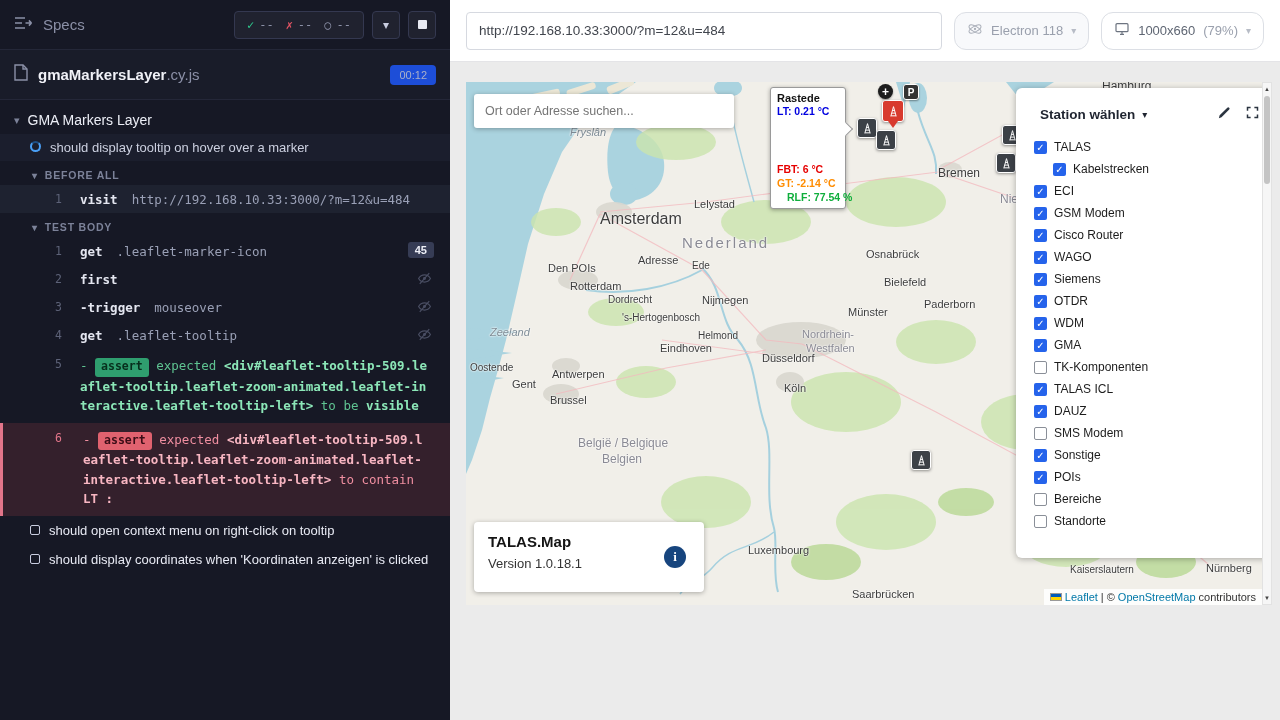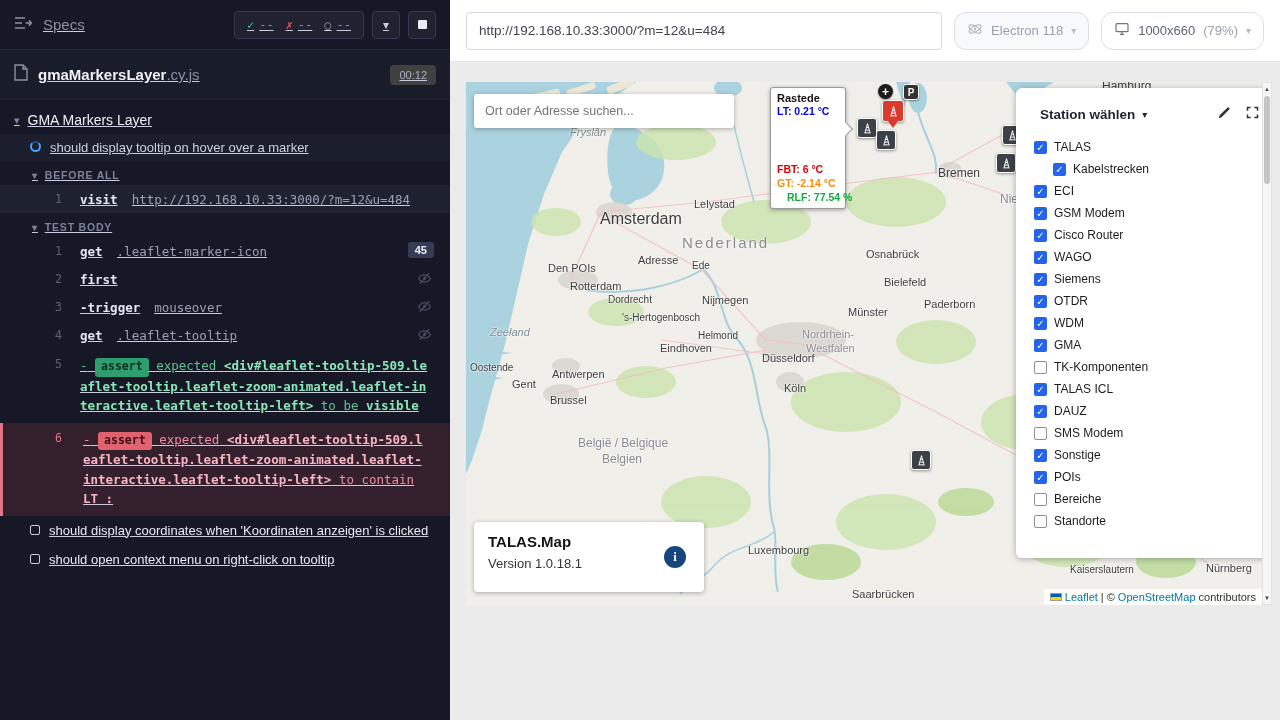--- a/index.html
+++ b/index.html
@@ -1,36 +1,36 @@
 <!DOCTYPE html>
 <html><head>
 <meta charset="utf-8">
 <style>
   html,body{margin:0;padding:0;width:1280px;height:720px;overflow:hidden;background:#ebebeb;
     font-family:"Liberation Sans",sans-serif;}
   *{box-sizing:border-box;}
 
   
-  .sidebar{position:absolute;left:0;top:0;width:450px;height:720px;background:#161825;color:#c9cce0;overflow:hidden;text-decoration:underline;}
+  .sidebar{position:absolute;left:0;top:0;width:450px;height:720px;background:#161825;color:#c9cce0;overflow:hidden;}
   .sb-top{height:50px;display:flex;align-items:center;padding:0 14px;border-bottom:1px solid #242738;}
   .specs-title{font-size:15px;color:#8b90a7;margin-left:10px;}
   .sb-top-right{margin-left:auto;display:flex;gap:8px;align-items:center;}
   .stats-pill{display:flex;gap:12px;align-items:center;background:#20222f;border:1px solid #343850;border-radius:4px;height:28px;padding:0 12px;font-family:"DejaVu Sans Mono",monospace;font-size:12px;color:#8b90a7;}
   .stat{display:flex;gap:5px;align-items:center;}
   .ic-check{color:#2ecc8f;font-style:normal;}
   .ic-x{color:#e45464;font-style:normal;}
   .ic-o{color:#8b90a7;font-style:normal;}
   .sq-btn{width:28px;height:28px;background:#20222f;border:1px solid #343850;border-radius:4px;display:flex;align-items:center;justify-content:center;color:#c8ccdf;font-size:12px;padding:0;cursor:pointer;}
   .stop-ic{width:9px;height:9px;background:#e8eaf2;border-radius:1px;display:block;}
 
   .spec-row{display:flex;align-items:center;padding:14px 14px;border-bottom:1px solid #242738;background:#191c29;}
   .spec-name{margin-left:10px;font-size:15px;}
   .spec-name b{color:#f0f1f7;font-weight:700;}
   .spec-name i{color:#8b90a7;font-style:normal;}
-  .time-chip{margin-left:auto;background:#404040;color:#aab0c8;font-size:11px;border-radius:4px;padding:4px 9px;}
+  .time-chip{margin-left:auto;background:#1d4ed8;color:#aab0c8;font-size:11px;border-radius:4px;padding:4px 9px;}
 
   .suite-row{display:flex;align-items:center;gap:8px;padding:12px 14px 6px;font-size:14px;color:#eceef6;cursor:pointer;}
   .chev{color:#7c8299;font-size:11px;}
   .chev.sm{font-size:10px;}
   .test-row{display:flex;align-items:flex-start;gap:9px;padding:6px 14px 6px 30px;font-size:13px;color:#ccd0e0;cursor:pointer;}
   .test-row.active{background:#1b1e2d;}
   .spinner{width:11px;height:11px;border:2px solid #4a9ff5;border-top-color:#1d4f86;border-radius:50%;margin-top:1px;flex:none;}
   .box-ic{width:10px;height:10px;border:1.5px solid #c9cde0;border-radius:2px;margin-top:2px;flex:none;}
   .test-row.pending{color:#e8eaf4;padding-top:7px;padding-bottom:7px;}
 
@@ -241,25 +241,25 @@
       <span class="pill">assert</span>
       <span>expected</span>
       <b class="a-sel">&lt;div#leaflet-tooltip-509.leaflet-tooltip.leaflet-zoom-animated.leaflet-interactive.leaflet-tooltip-left&gt;</b>
       <span>to contain</span>
       <b>LT :</b>
     </div>
   </div>
 
   <div class="test-row pending">
     <span class="box-ic"></span>
-    <span>should display coordinates when 'Koordinaten anzeigen' is clicked</span>
+    <span>should open context menu on right-click on tooltip</span>
   </div>
   <div class="test-row pending">
     <span class="box-ic"></span>
-    <span>should open context menu on right-click on tooltip</span>
+    <span>should display coordinates when 'Koordinaten anzeigen' is clicked</span>
   </div>
 </aside>
 
 <header class="app-header">
   <input class="url-bar" readonly="" value="http://192.168.10.33:3000/?m=12&amp;u=484" style="">
   <div class="hsel muted">
     <span>
       <svg width="16" height="16" viewBox="0 0 24 24">
           <g fill="none" stroke="#a9aeb8" stroke-width="1.5">
             <ellipse cx="12" cy="12" rx="10" ry="4.2" transform="rotate(-30 12 12)"></ellipse>

